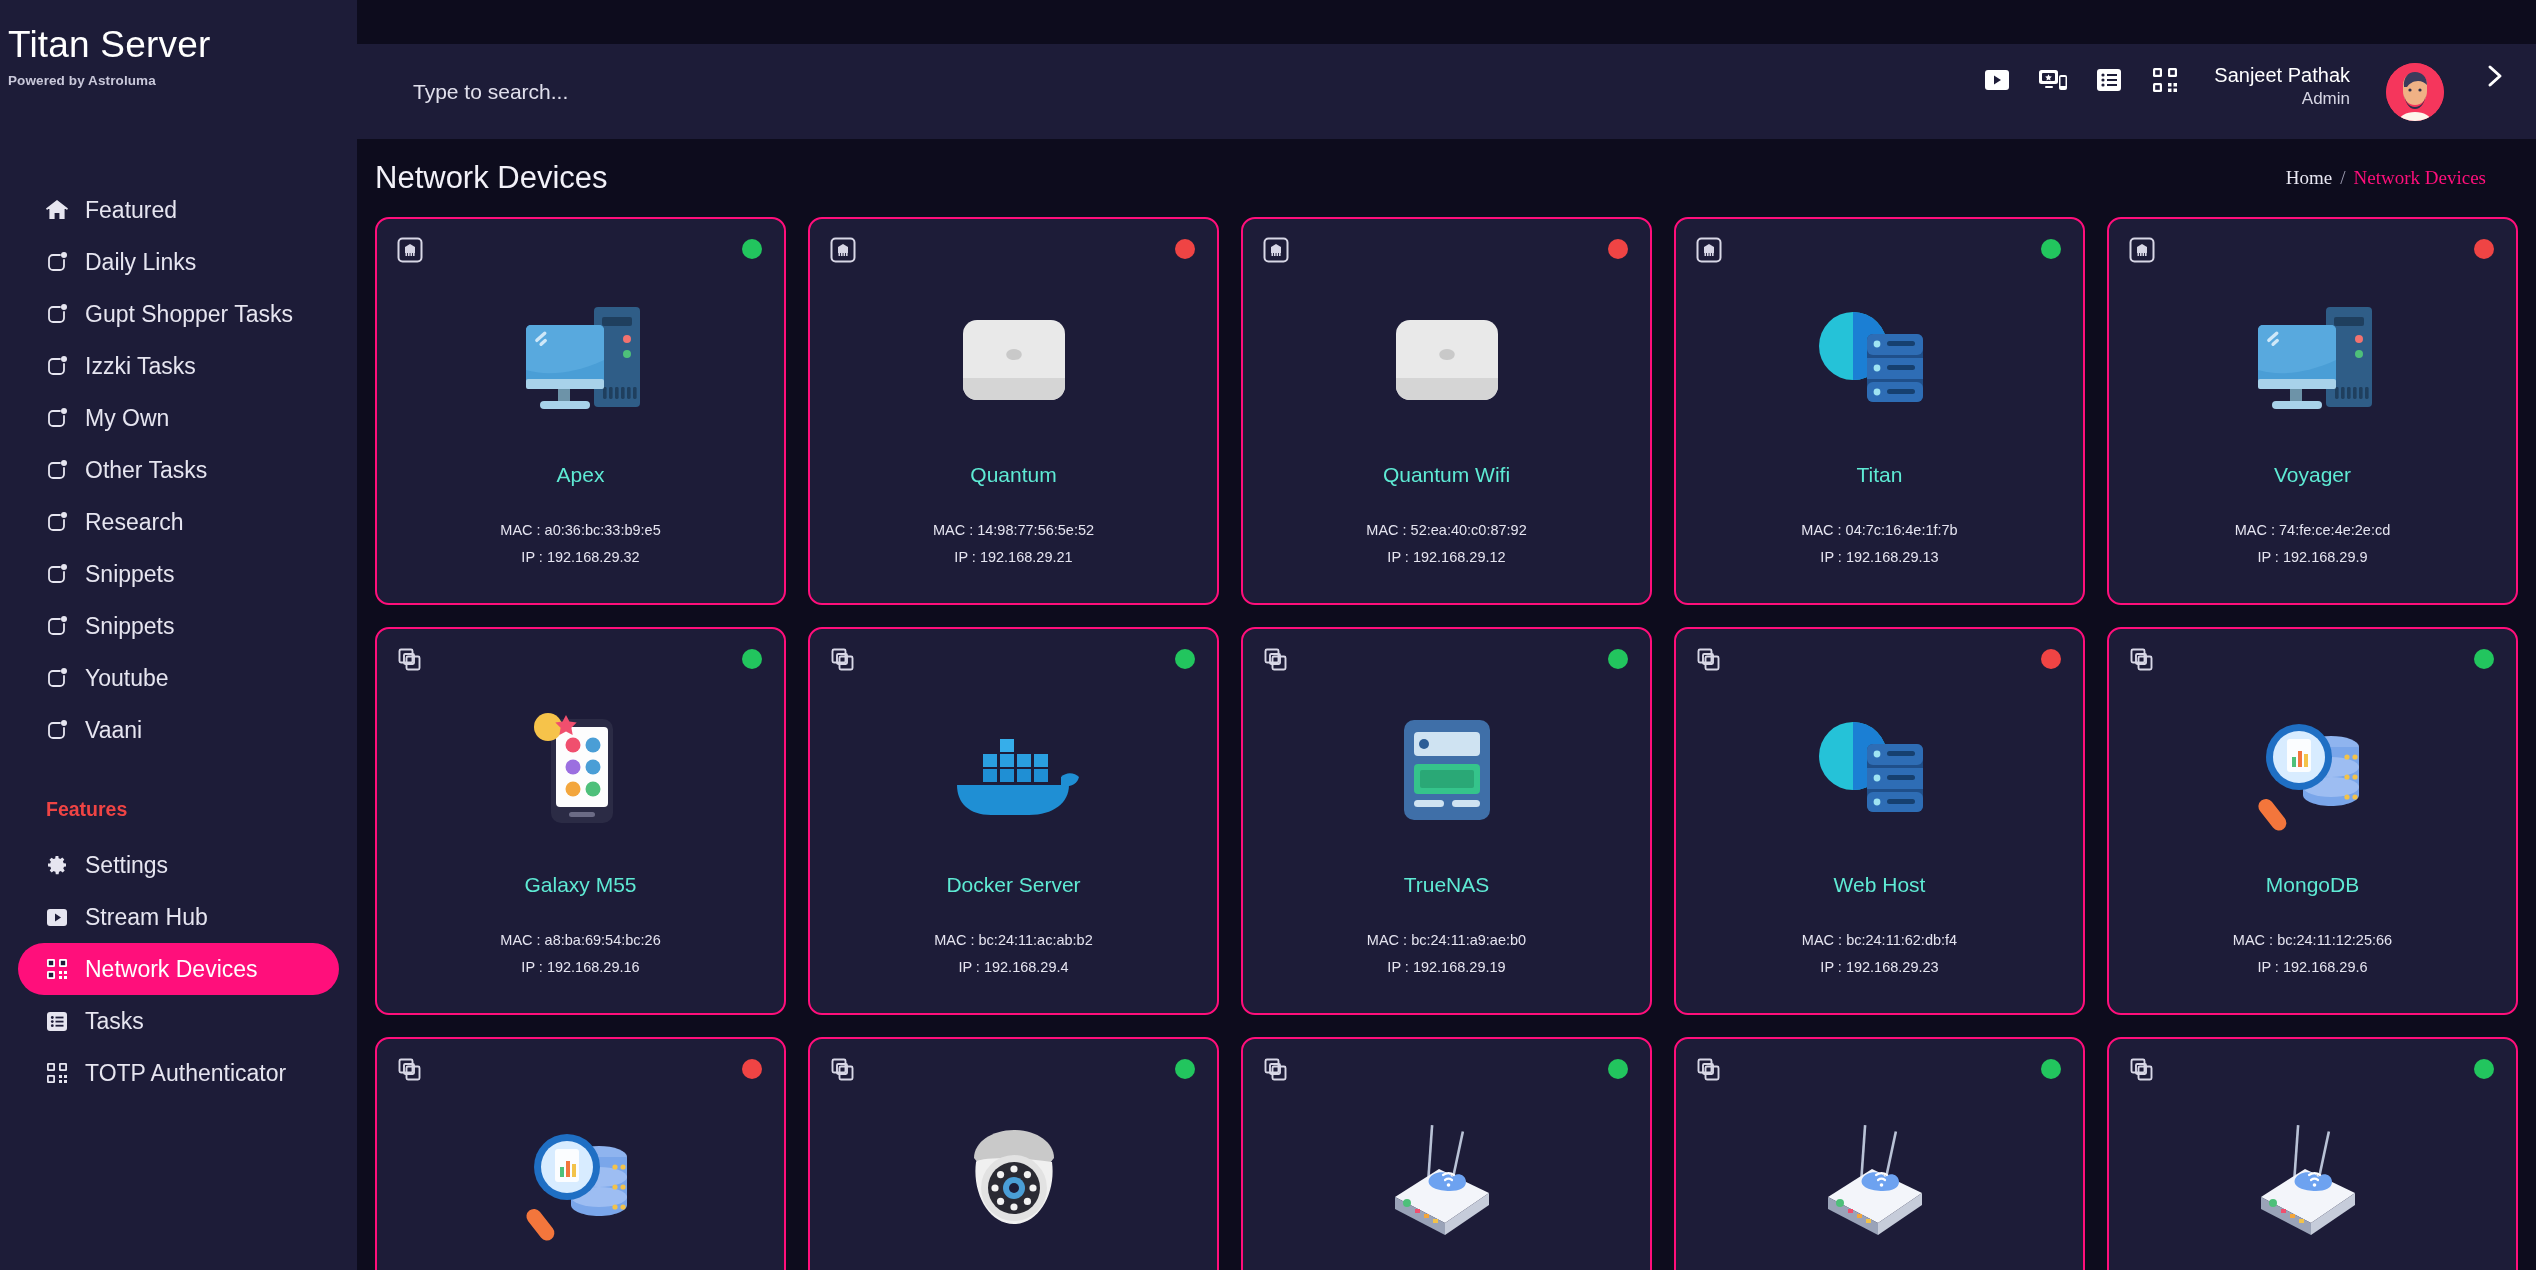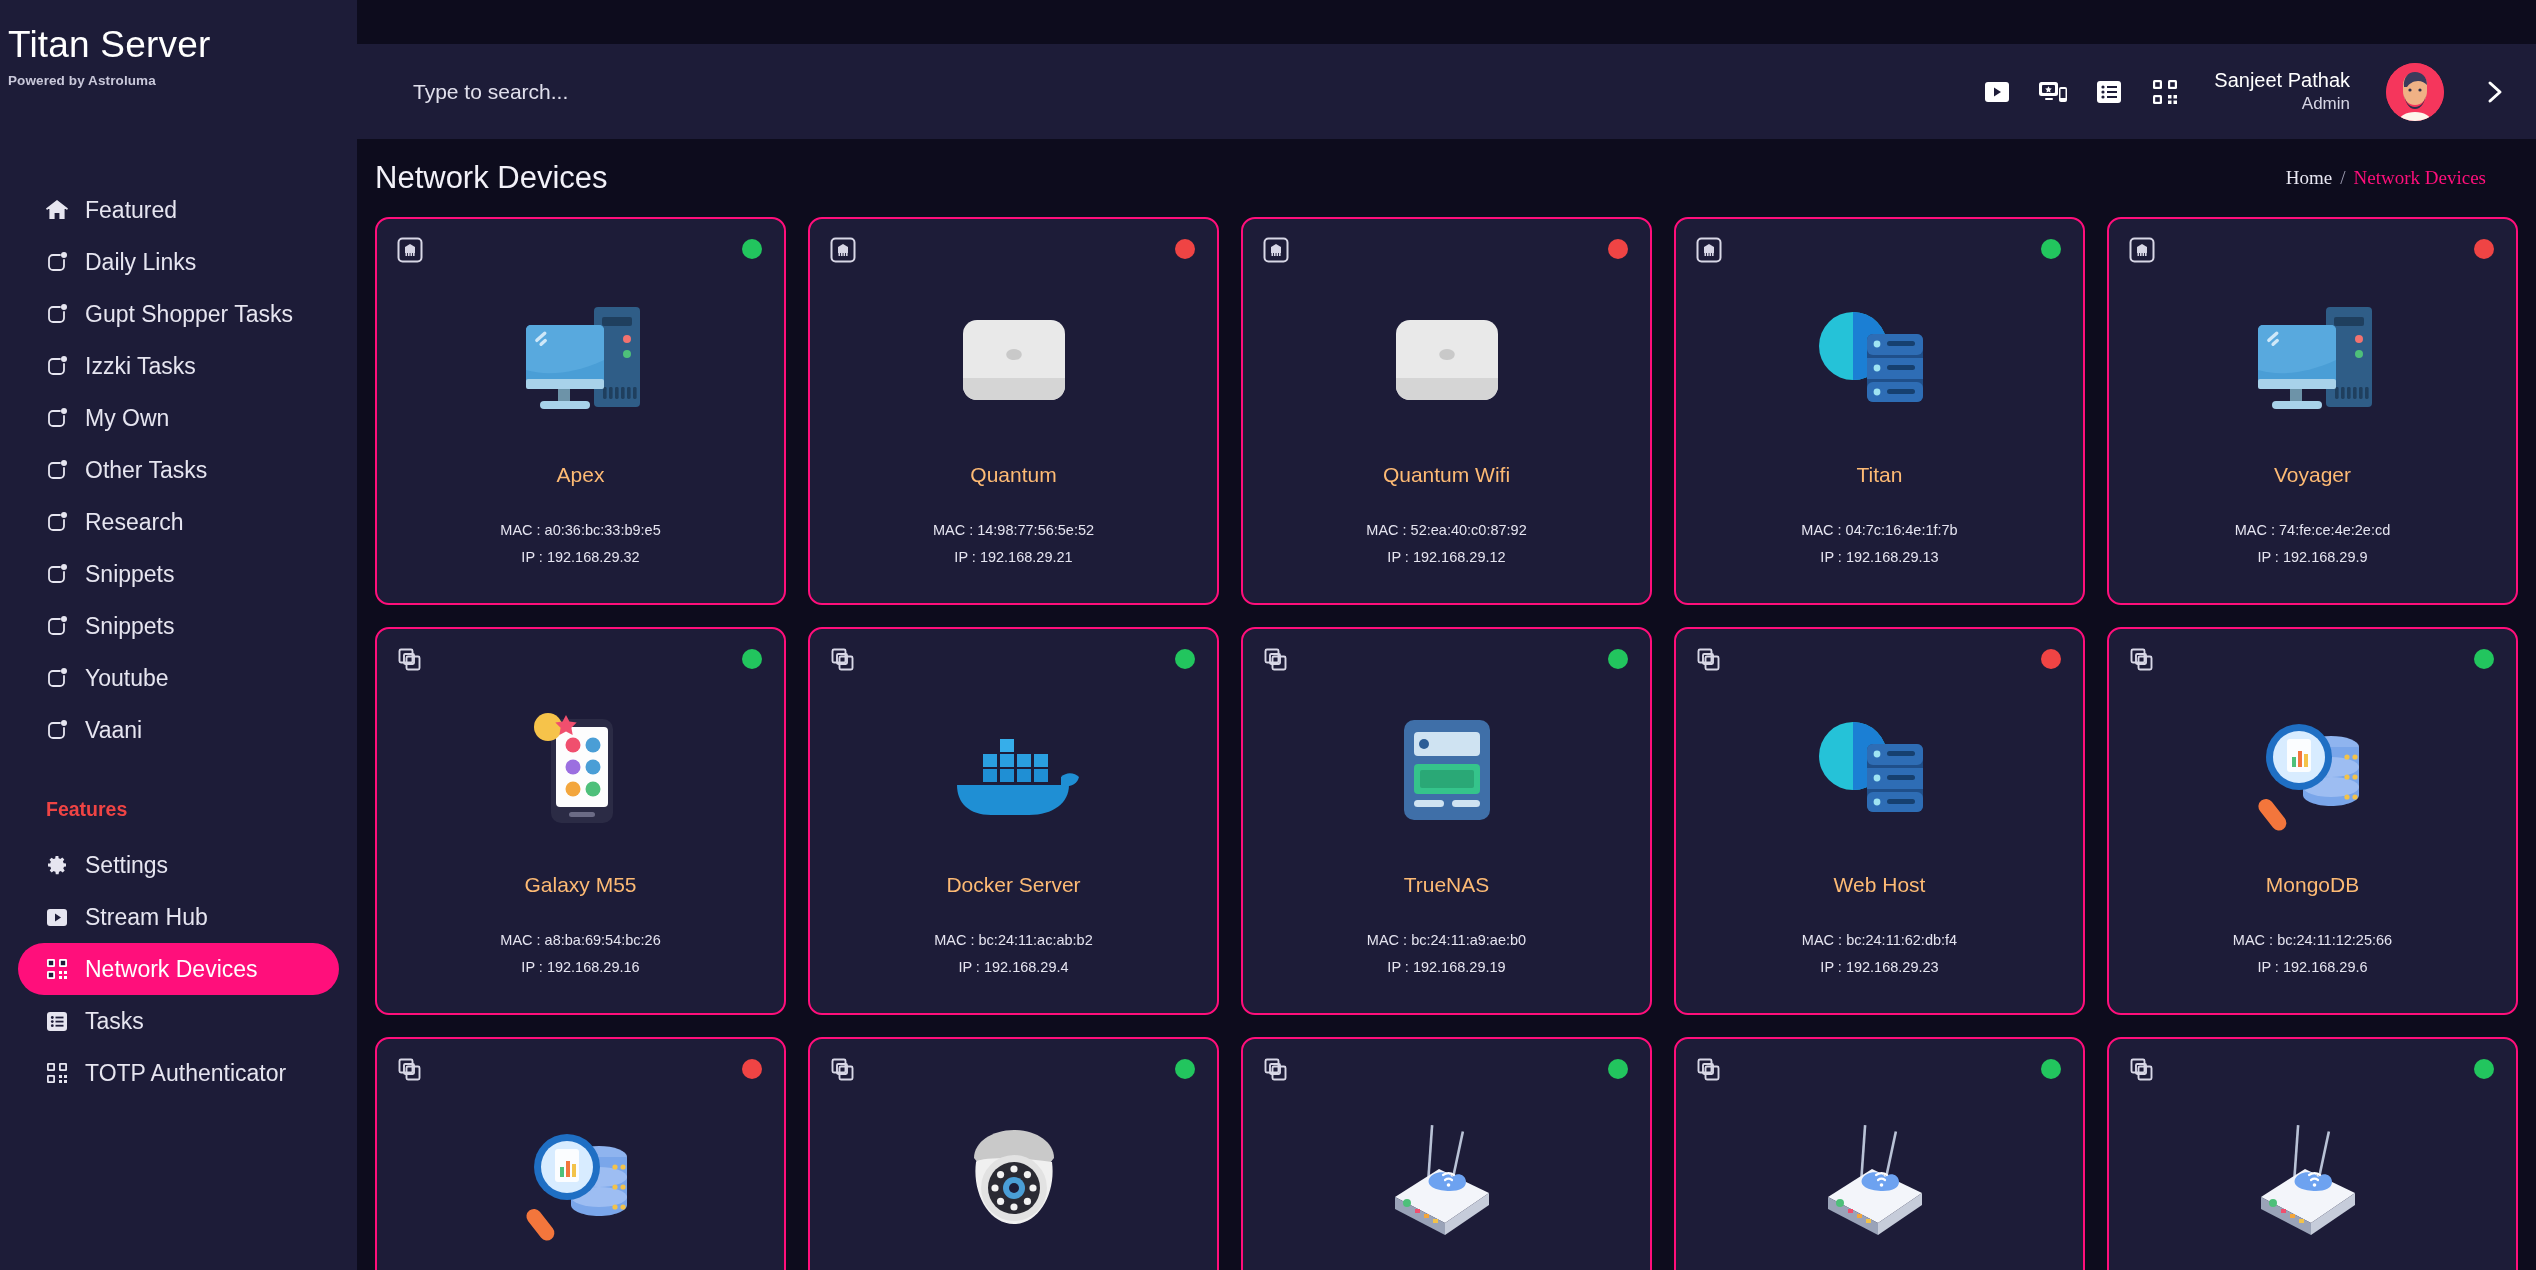--- a/index.html
+++ b/index.html
@@ -48,21 +48,21 @@
   .topbar {
     height: 95px; flex: 0 0 95px; background: #1d1c38;
     display: flex; align-items: center; padding: 0 16px 0 56px; margin-top: 44px;
   }
   .search-input {
     background: transparent; border: none; outline: none;
     font-family: "Liberation Sans", sans-serif;
     font-size: 21px; color: #e8e7f2; width: 760px; height: 40px;
   }
   .search-input::placeholder { color: #e0dfec; opacity: 1; }
-  .topbar-right { margin-left: auto; display: flex; align-items: center; gap: 22px; padding-right: 14px; }
+  .topbar-right { margin-left: auto; display: flex; align-items: flex-start; gap: 22px; padding-right: 14px; }
   .tb-icon { width: 34px; height: 34px; display: flex; align-items: center; justify-content: center; cursor: pointer; }
   .user-block { text-align: right; margin-left: 10px; line-height: 1.25; }
   .user-name { font-size: 20px; color: #ffffff; }
   .user-role { font-size: 17px; color: #d6d5e4; }
   .avatar {
     width: 58px; height: 58px; border-radius: 50%; margin-left: 14px;
     background: #f5365c; overflow: hidden; flex: 0 0 58px; position: relative;
   }
   .chev-right { margin-left: 18px; cursor: pointer; display: flex; }
 
@@ -96,21 +96,21 @@
   .status-dot {
     position: absolute; right: 22px; top: 20px;
     width: 20px; height: 20px; border-radius: 50%;
   }
   .card-art {
     height: 150px; width: 100%;
     display: flex; align-items: center; justify-content: center;
     margin-top: 48px;
   }
   .card-name {
-    margin-top: 28px; font-size: 21px; color: #fdba74; text-align: center;
+    margin-top: 28px; font-size: 21px; color: #5eead4; text-align: center;
   }
   .card-meta {
     margin-top: 30px; text-align: center; font-size: 14.5px;
     color: #e5e4f0; line-height: 1.85;
   }
 </style>
 </head>
 <body>
 
 <div class="app">

